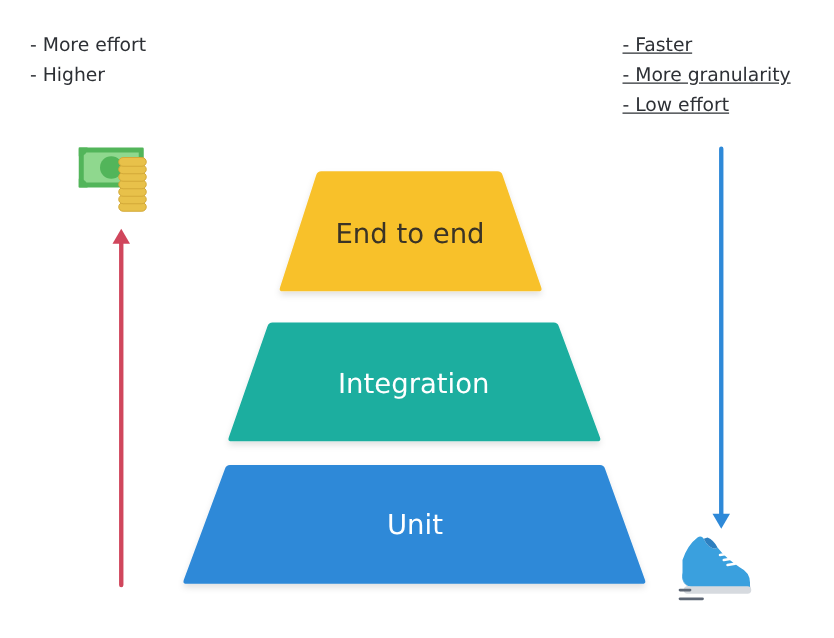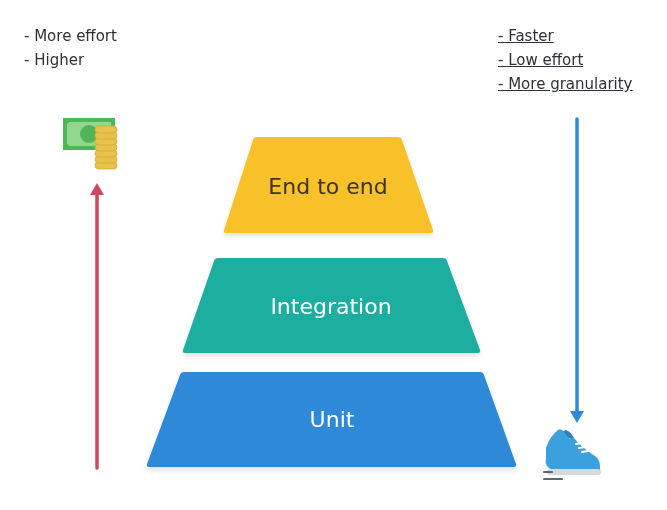--- a/index.html
+++ b/index.html
@@ -16,22 +16,22 @@
 </head>
 <body>
 
 <ul class="notes left">
   <li>- More effort</li>
   <li>- Higher</li>
 </ul>
 
 <ul class="notes right">
   <li>- Faster</li>
+  <li>- More granularity</li>
   <li>- Low effort</li>
-  <li>- More granularity</li>
 </ul>
 
 <svg class="canvas" width="667" height="510" viewBox="0 0 667 510">
   <defs>
     <filter id="shadow" x="-10%" y="-10%" width="120%" height="140%">
       <feDropShadow dx="0" dy="3" stdDeviation="2.5" flood-color="#000" flood-opacity="0.12"></feDropShadow>
     </filter>
   </defs>
 
   <g>

